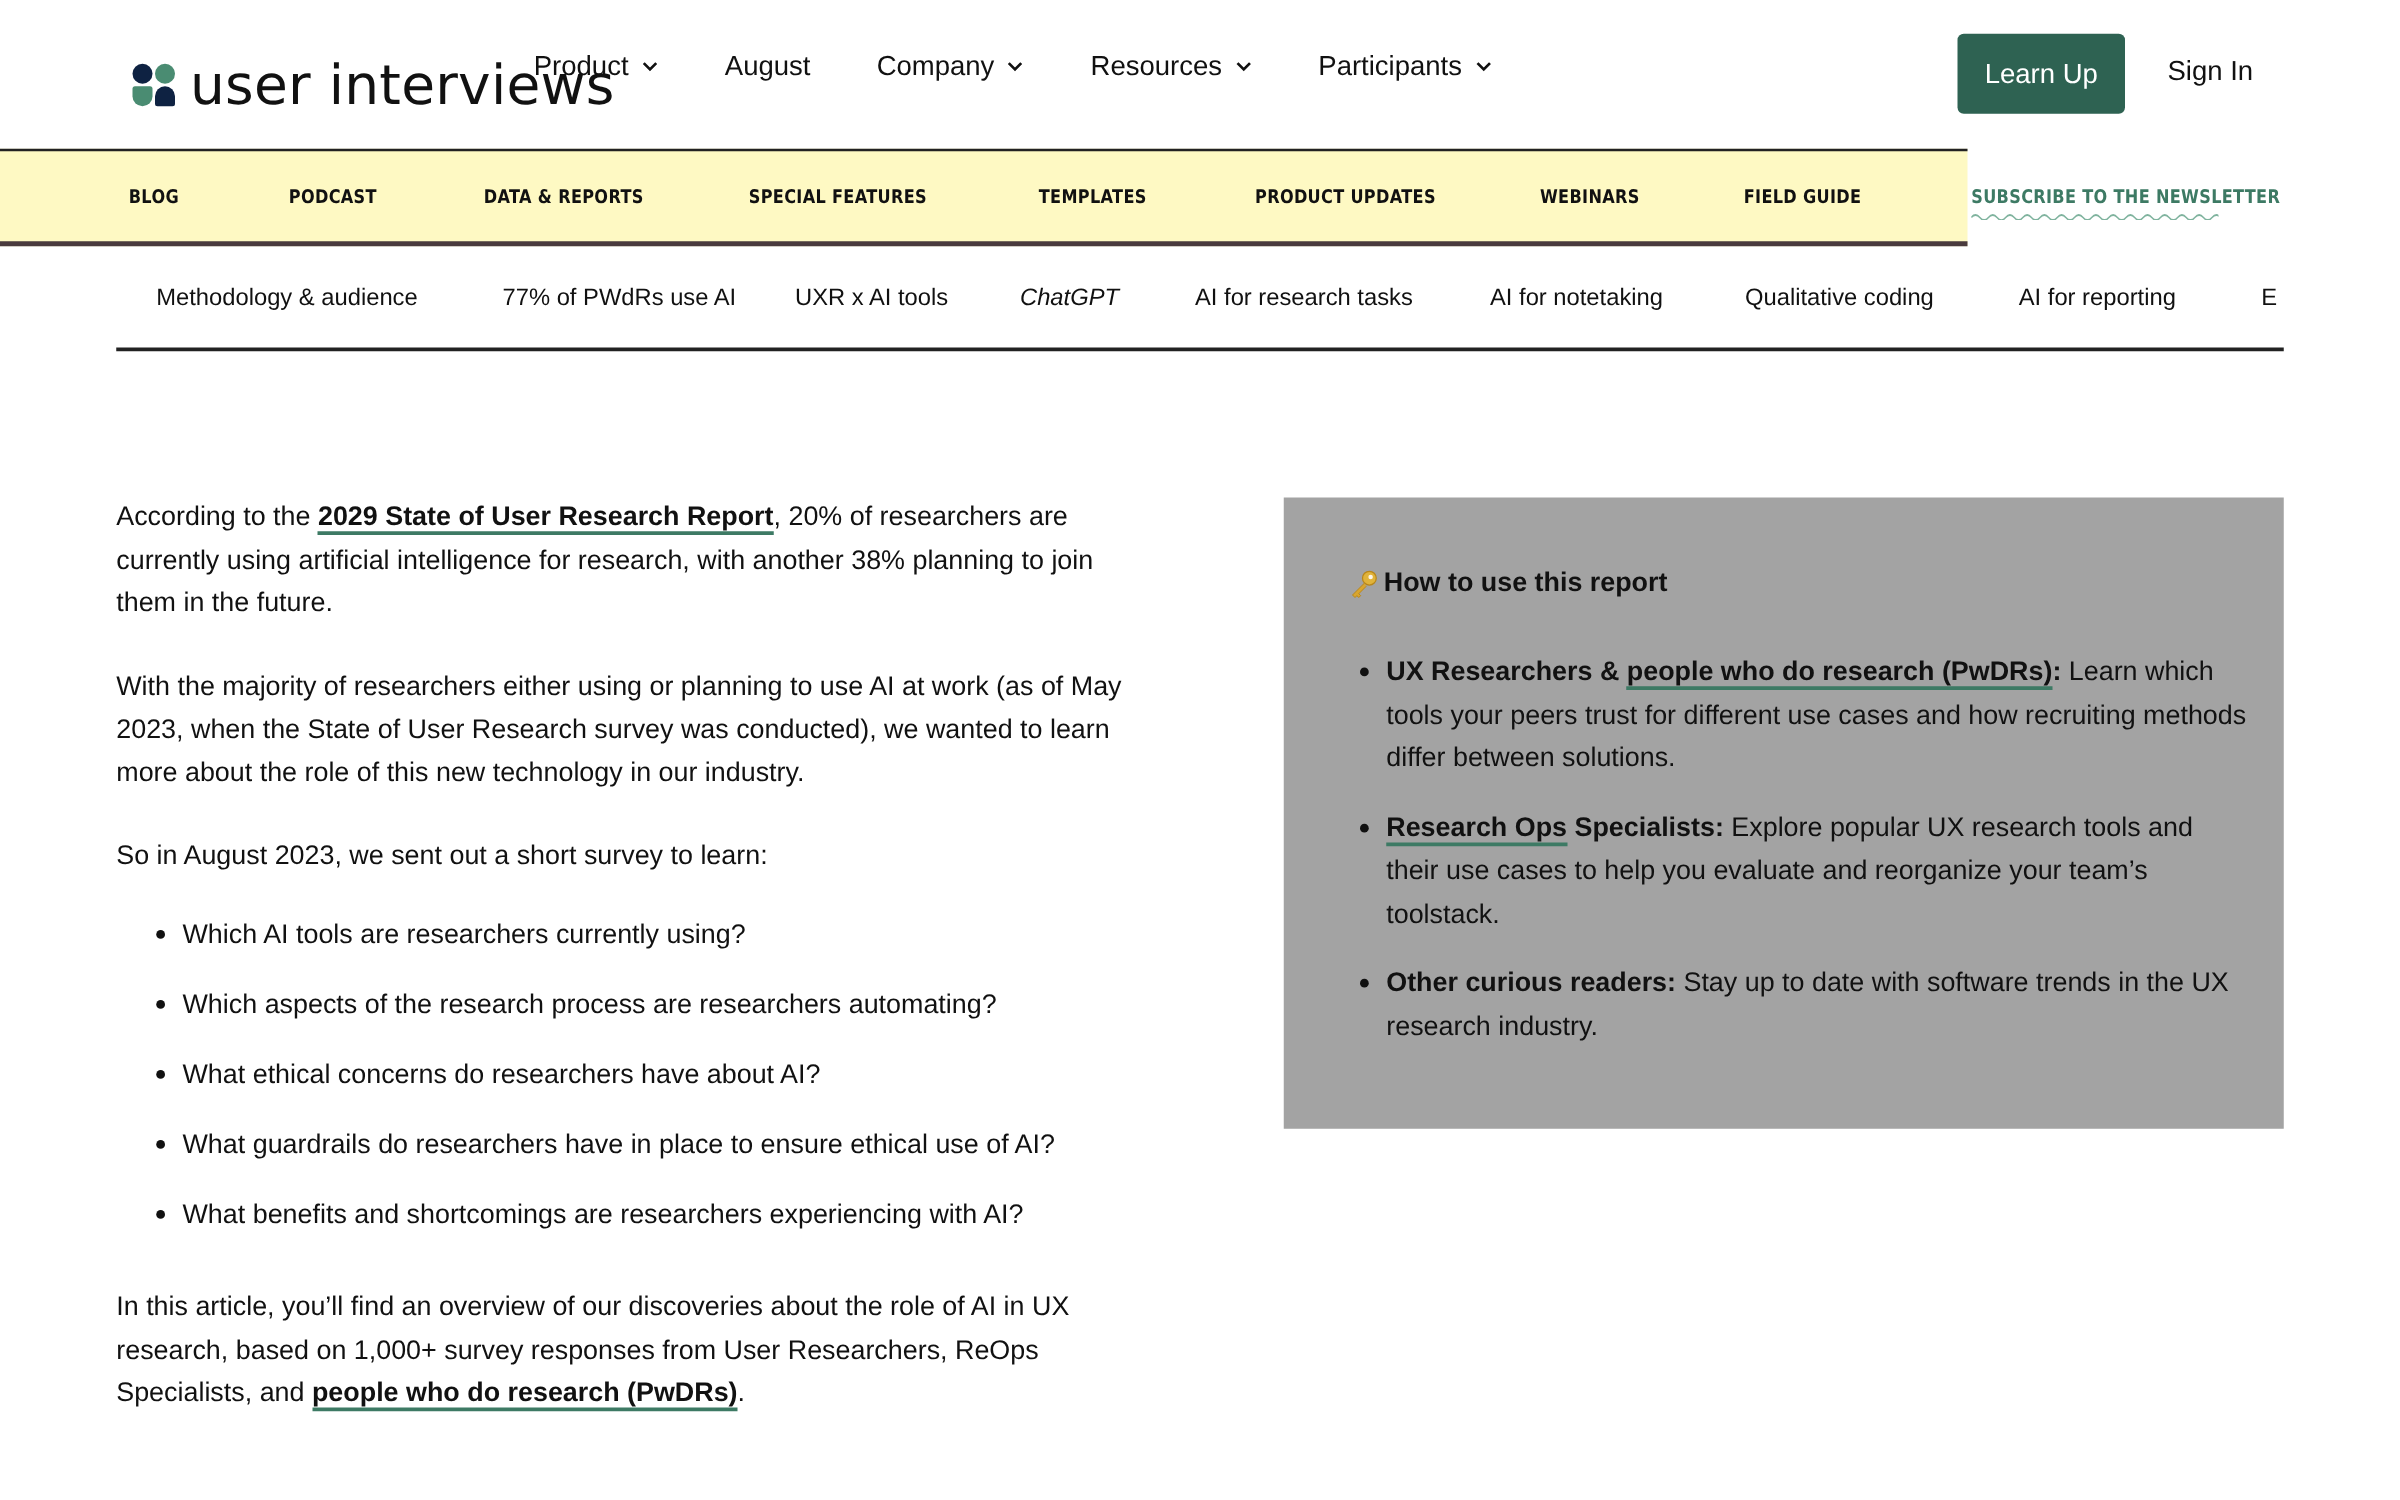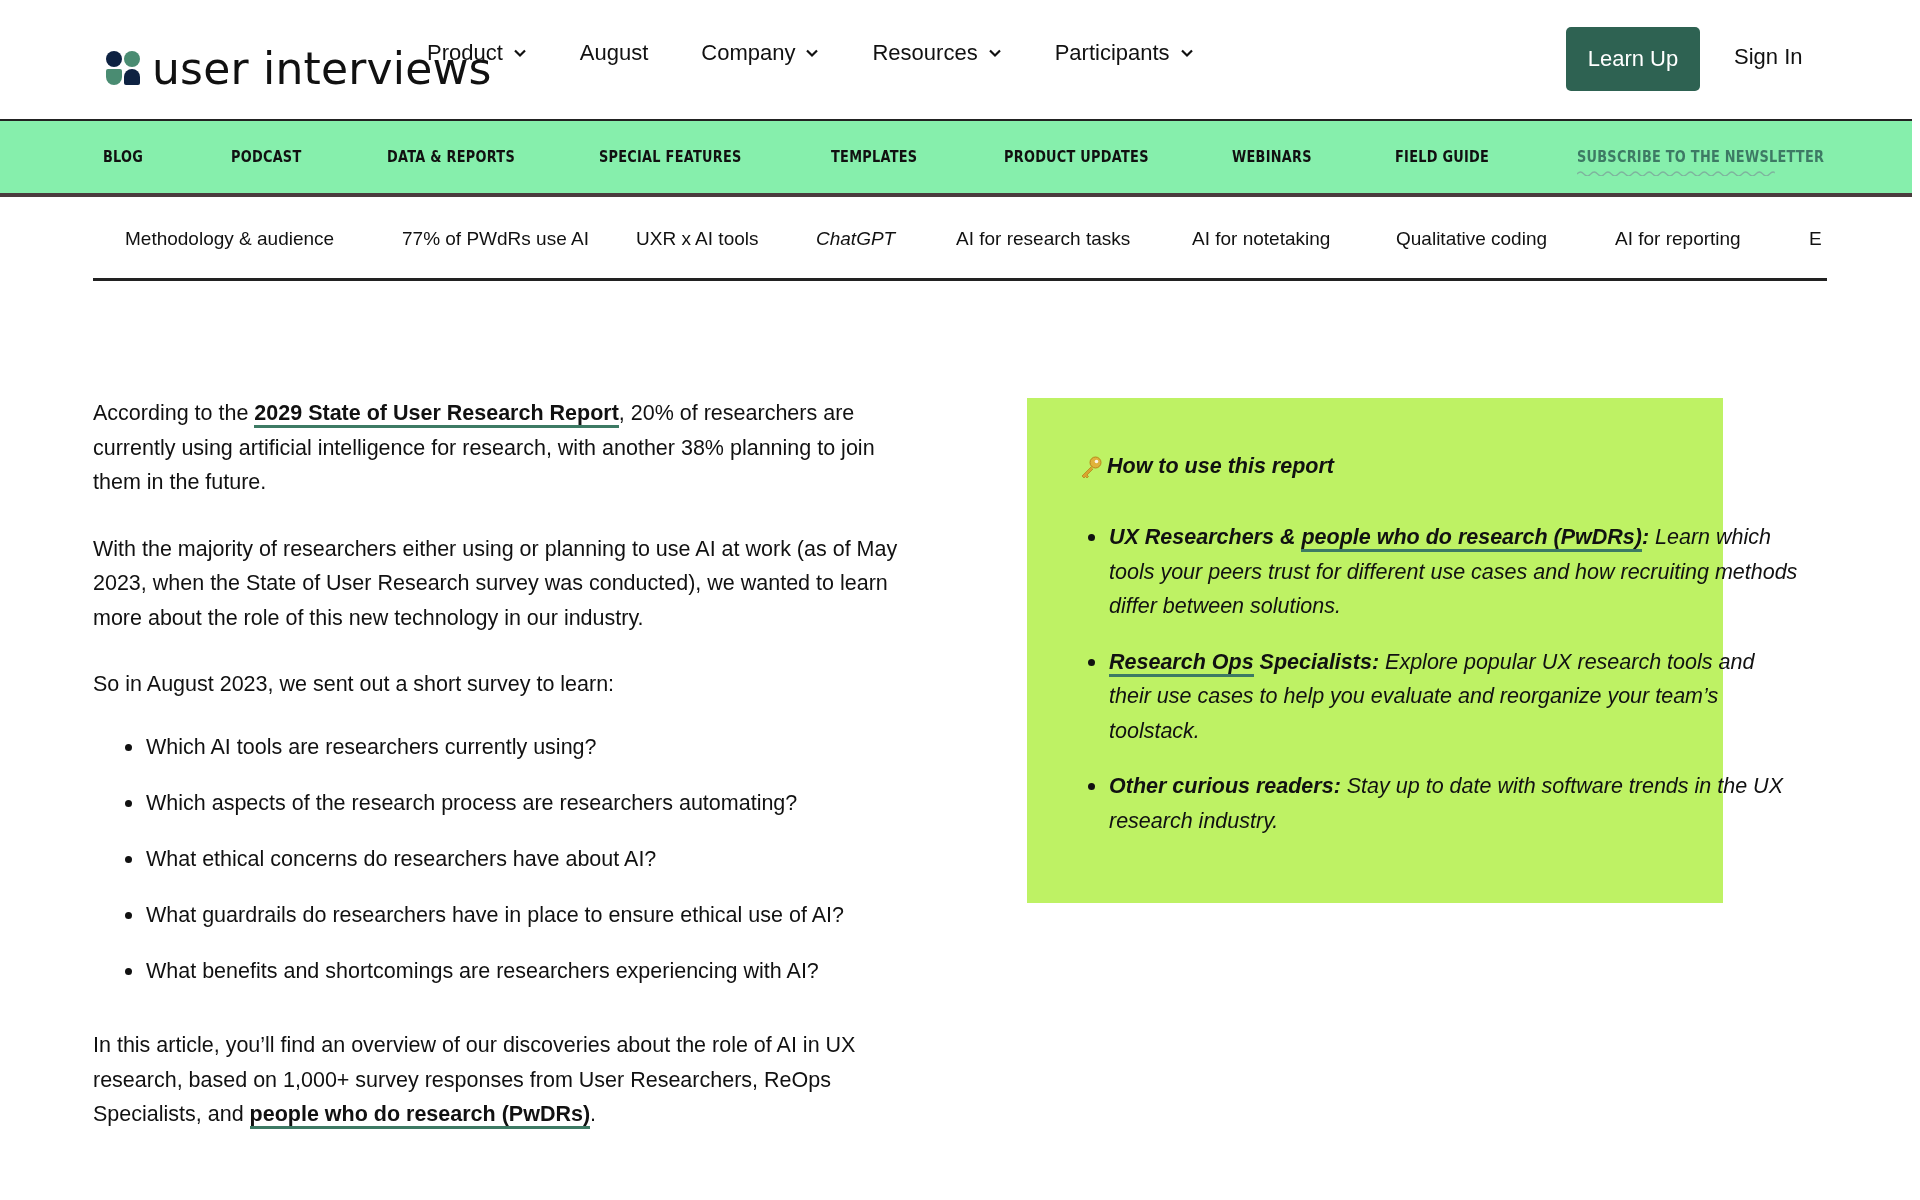--- a/index.html
+++ b/index.html
@@ -18,40 +18,40 @@
   .logo-text { font-size: 44px; letter-spacing: 0.2px; color: #111; font-family: "DejaVu Sans", sans-serif; font-weight: 400; }
 
   .main-nav { position: absolute; left: 427px; top: 40px; display: flex; align-items: center; }
   .main-nav .nav-item { display: flex; align-items: center; font-size: 22px; color: #111; margin-right: 53px; cursor: pointer; }
   .main-nav .nav-item .chev { width: 14px; height: 14px; margin-left: 10px; }
 
   .btn-signup { position: absolute; left: 1566px; top: 27px; width: 134px; height: 64px; background: #2e6252; color: #fff; border-radius: 5px; font-size: 22px; display: flex; align-items: center; justify-content: center; cursor: pointer; }
   .btn-signin { position: absolute; left: 1734px; top: 44px; font-size: 22px; color: #111; cursor: pointer; }
 
   
-  .sec-nav { position: absolute; left: 0; top: 119px; width: 1912px; height: 78px; background: #86efac; border-top: 2px solid #222; border-bottom: 4px solid #4a3b3e; }
+  .sec-nav { position: absolute; left: 0; top: 119px; width: 1574px; height: 78px; background: #fef9c3; border-top: 2px solid #222; border-bottom: 4px solid #4a3b3e; }
   .sec-nav .items { position: absolute; left: 103px; top: 0; height: 72px; display: flex; align-items: center; }
   .sec-nav .item { font-family: "DejaVu Sans", sans-serif; font-weight: 700; font-size: 15px; letter-spacing: 0.3px; color: #111; text-transform: uppercase; cursor: pointer; transform: scaleX(0.86); transform-origin: left center; white-space: nowrap; }
   .sec-nav .item.accent { color: #3d7a64; position: relative; }
   .sec-nav .item.accent .squiggle { position: absolute; left: 0; right: 0; bottom: -10px; height: 6px; }
 
   
   .page-tabs { position: absolute; left: 93px; top: 205px; width: 1734px; height: 76px; border-bottom: 3px solid #222; overflow: hidden; }
   .page-tabs .tab { position: absolute; top: 23px; font-size: 19px; color: #111; white-space: nowrap; cursor: pointer; }
 
   
   .article { position: absolute; left: 93px; top: 396px; width: 820px; font-size: 21.5px; line-height: 34.5px; color: #111; }
   .article p { margin-bottom: 32px; }
   .article a { color: #111; font-weight: 700; text-decoration: none; border-bottom: 3px solid #3d7a64; cursor: pointer; }
   .article ul { list-style: none; margin: -4px 0 40px 0; }
   .article ul li { position: relative; padding-left: 53px; margin-bottom: 21.5px; }
   .article ul li::before { content: ""; position: absolute; left: 32px; top: 14px; width: 7px; height: 7px; border-radius: 50%; background: #111; }
 
   
-  .callout { position: absolute; left: 1027px; top: 398px; width: 696px; height: 505px; background: #bef264; font-style: italic; }
+  .callout { position: absolute; left: 1027px; top: 398px; width: 800px; height: 505px; background: #a3a3a3; }
   .callout h3 { position: absolute; left: 52px; top: 56px; font-size: 21.5px; font-weight: 700; display: flex; align-items: center; }
   .callout h3 .key { width: 24px; height: 24px; margin-right: 4px; }
   .callout ul { position: absolute; left: 52px; top: 122px; width: 720px; list-style: none; font-size: 21.5px; line-height: 34.5px; }
   .callout ul li { position: relative; padding-left: 82px; margin-bottom: 21px; margin-left: -52px; }
   .callout ul li::before { content: ""; position: absolute; left: 61px; top: 14px; width: 7px; height: 7px; border-radius: 50%; background: #111; }
   .callout b { font-weight: 700; }
   .callout a { color: #111; font-weight: 700; text-decoration: none; border-bottom: 3px solid #3d7a64; cursor: pointer; }
 </style>
 </head>
 <body>

